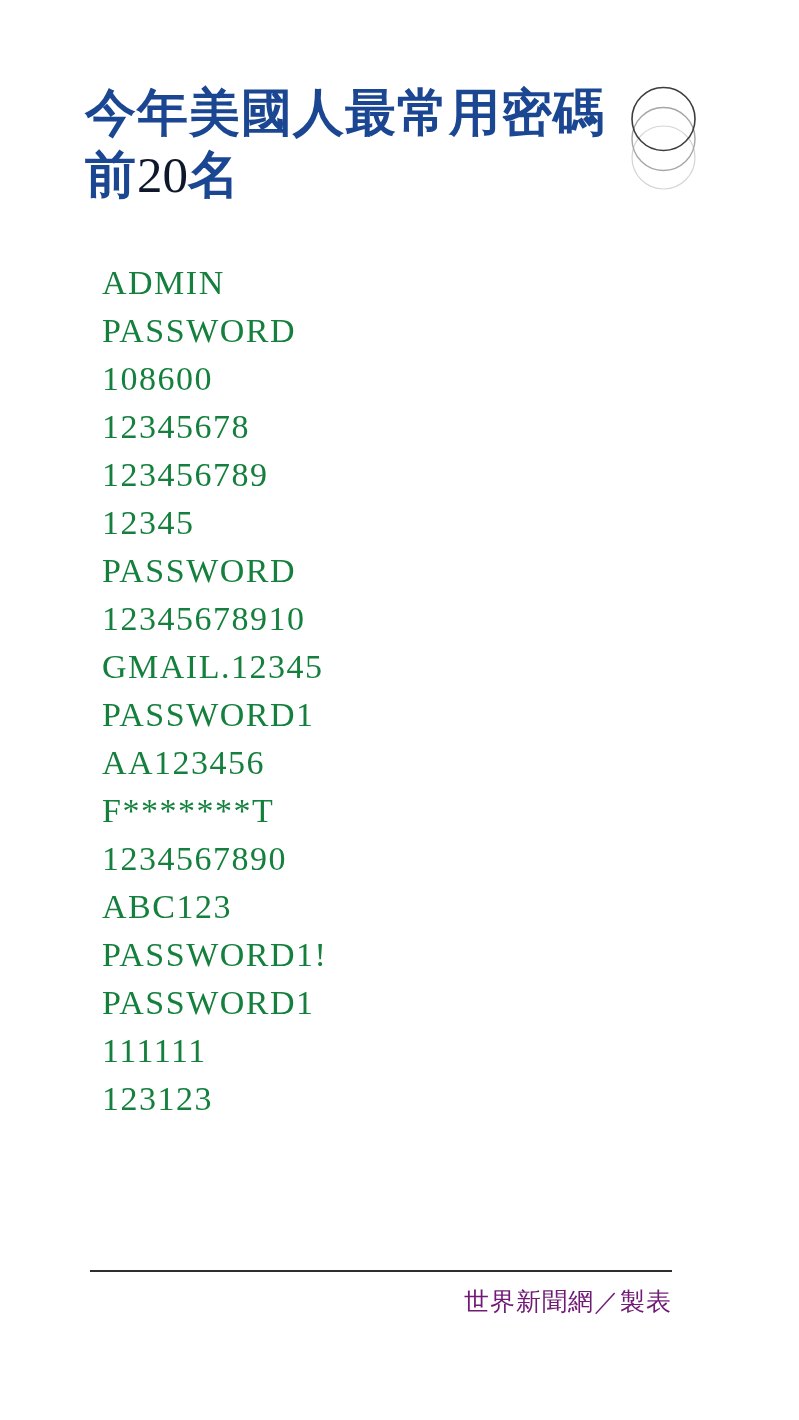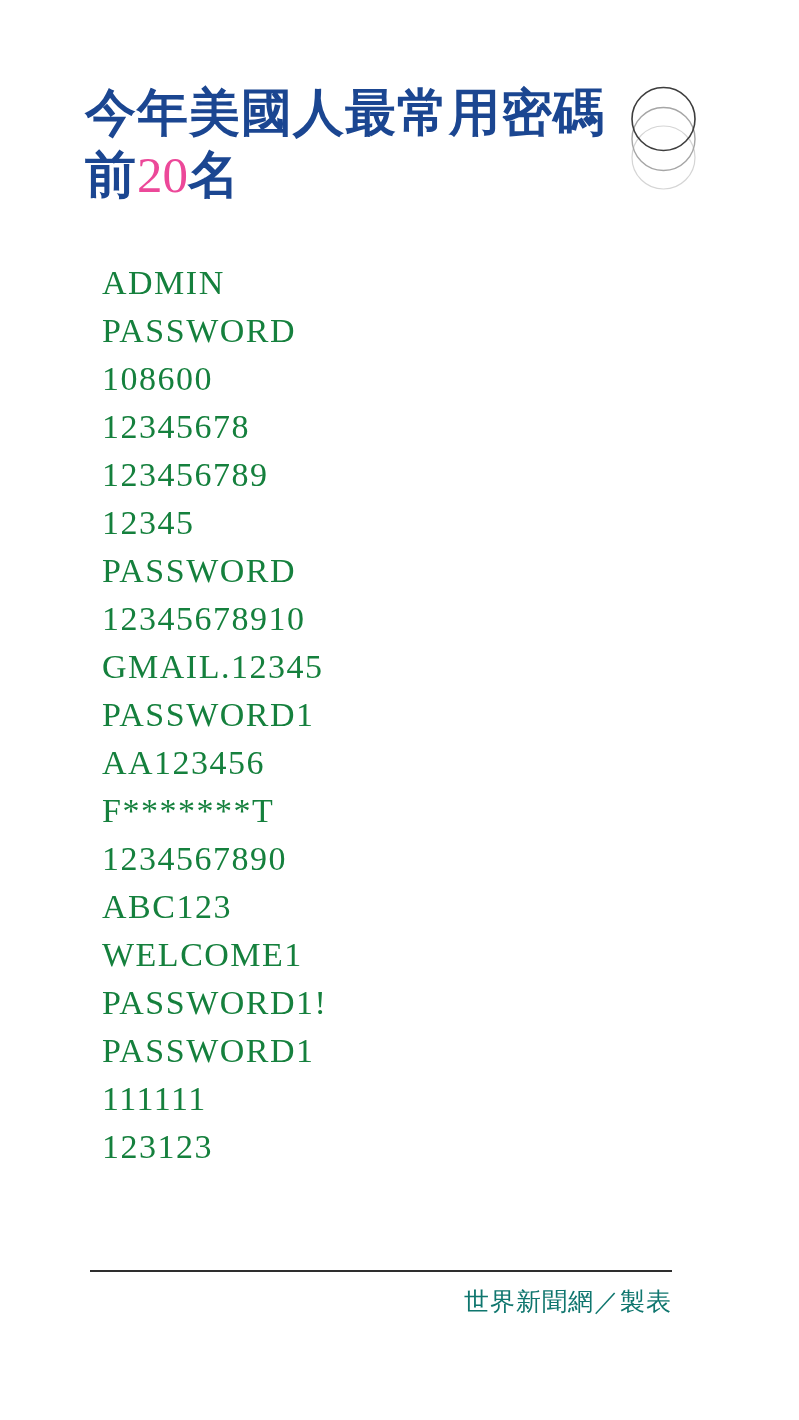--- a/index.html
+++ b/index.html
@@ -26,21 +26,21 @@
     font-size: 51px;
     line-height: 62px;
     letter-spacing: 1px;
     color: #1b4691;
     white-space: nowrap;
   }
   .title .num {
     font-family: "Liberation Serif", serif;
     font-weight: 400;
     letter-spacing: 0;
-    color: #ec4899;
+    color: #0f172a;
   }
   .logo {
     position: absolute;
     left: 627px;
     top: 84px;
     width: 73px;
     height: 110px;
   }
   
   .password-list {
@@ -71,21 +71,21 @@
   }
   .credit {
     position: absolute;
     left: 90px;
     top: 1285px;
     width: 582px;
     text-align: right;
     font-family: "Liberation Sans", sans-serif;
     font-size: 25px;
     letter-spacing: 1px;
-    color: #0f766e;
+    color: #701a75;
   }
 </style>
 </head>
 <body>
 
 <div class="page">
 
   <h1 class="title">
     <span>今年美國人最常用密碼</span><br>
     <span>前</span><span class="num">20</span><span>名</span>
@@ -105,21 +105,20 @@
       <li>123456789</li>
       <li>12345</li>
       <li>PASSWORD</li>
       <li>12345678910</li>
       <li>GMAIL.12345</li>
       <li>PASSWORD1</li>
       <li>AA123456</li>
       <li>F*******T</li>
       <li>1234567890</li>
       <li>ABC123</li>
-      <li>WELCOME1</li>
       <li>PASSWORD1!</li>
       <li>PASSWORD1</li>
       <li>111111</li>
       <li>123123</li>
     </ul>
 
   <hr class="rule">
 
   <div class="credit">世界新聞網／製表</div>
 

